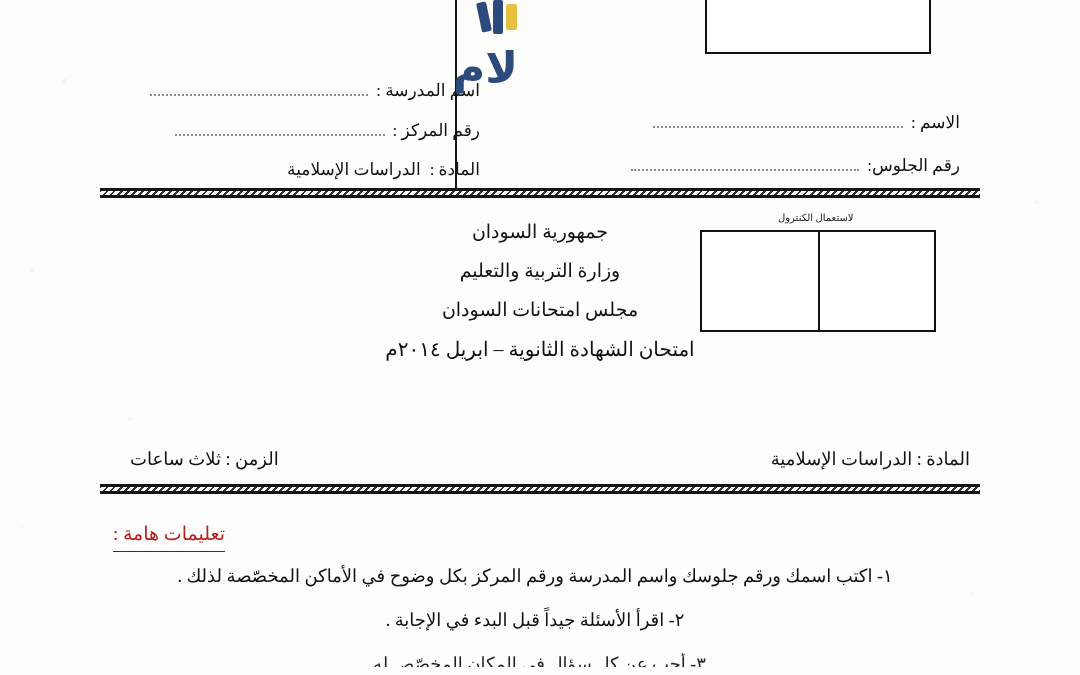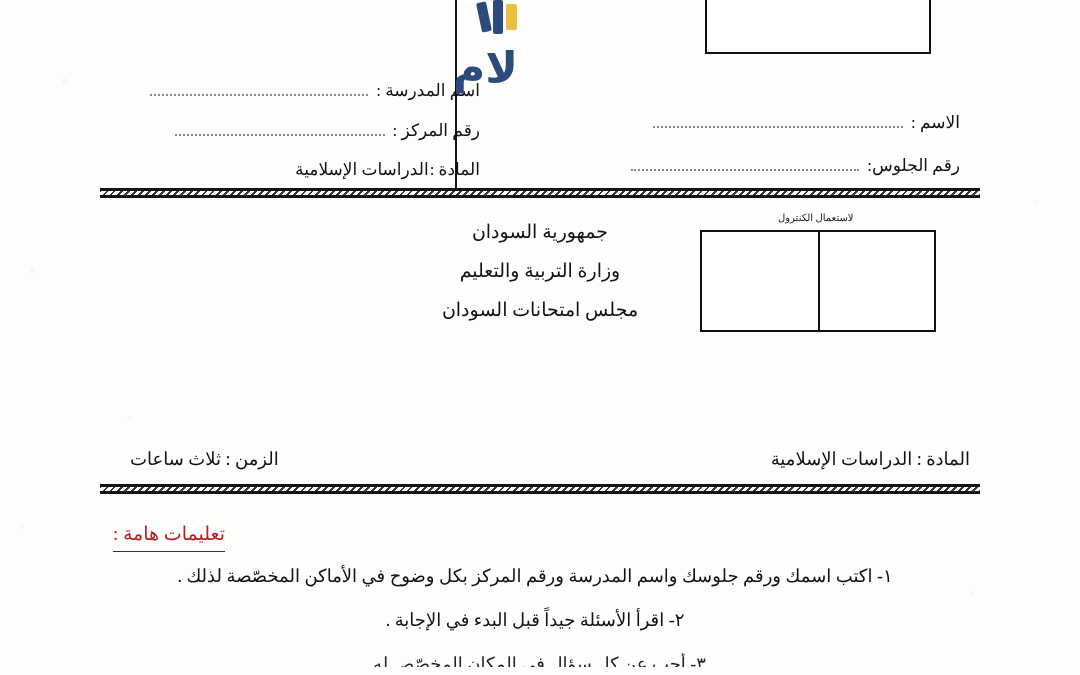--- a/index.html
+++ b/index.html
@@ -291,41 +291,42 @@
     <span class="dots dots-w-240"></span>
   </div>
 
   <div class="hdr-field f-center">
     <span class="hdr-label">رقم المركز :</span>
     <span class="dots dots-w-220"></span>
   </div>
 
   <div class="hdr-field f-subject">
     <span class="hdr-label">المادة :</span>
-    <span class="hdr-label" style="margin-right:1px;">الدراسات الإسلامية</span>
+    <span class="hdr-label" style="margin-right:9px;">الدراسات الإسلامية</span>
   </div>
 
   <div class="logo">
     <div class="mark">
       <div class="bar-a"></div>
       <div class="bar-b"></div>
       <div class="bar-c"></div>
     </div>
     <div class="wordmark">لام</div>
   </div>
 
   <div class="rule rule-top">
     <div class="zig"></div>
   </div>
 
   <div class="title-block">
     <div class="title-shift">
       <div class="line">جمهورية السودان</div>
       <div class="line">وزارة التربية والتعليم</div>
       <div class="line">مجلس امتحانات السودان</div>
+      <div class="line exam">امتحان الشهادة الثانوية – ابريل ٢٠١٤م</div>
     </div>
   </div>
 
   <div class="control-box-mid-label">لاستعمال الكنترول</div>
   <div class="control-box-mid">
     <div class="split"></div>
   </div>
 
   <div class="subject-line">المادة : الدراسات الإسلامية</div>
   <div class="time-line">الزمن : ثلاث ساعات</div>

